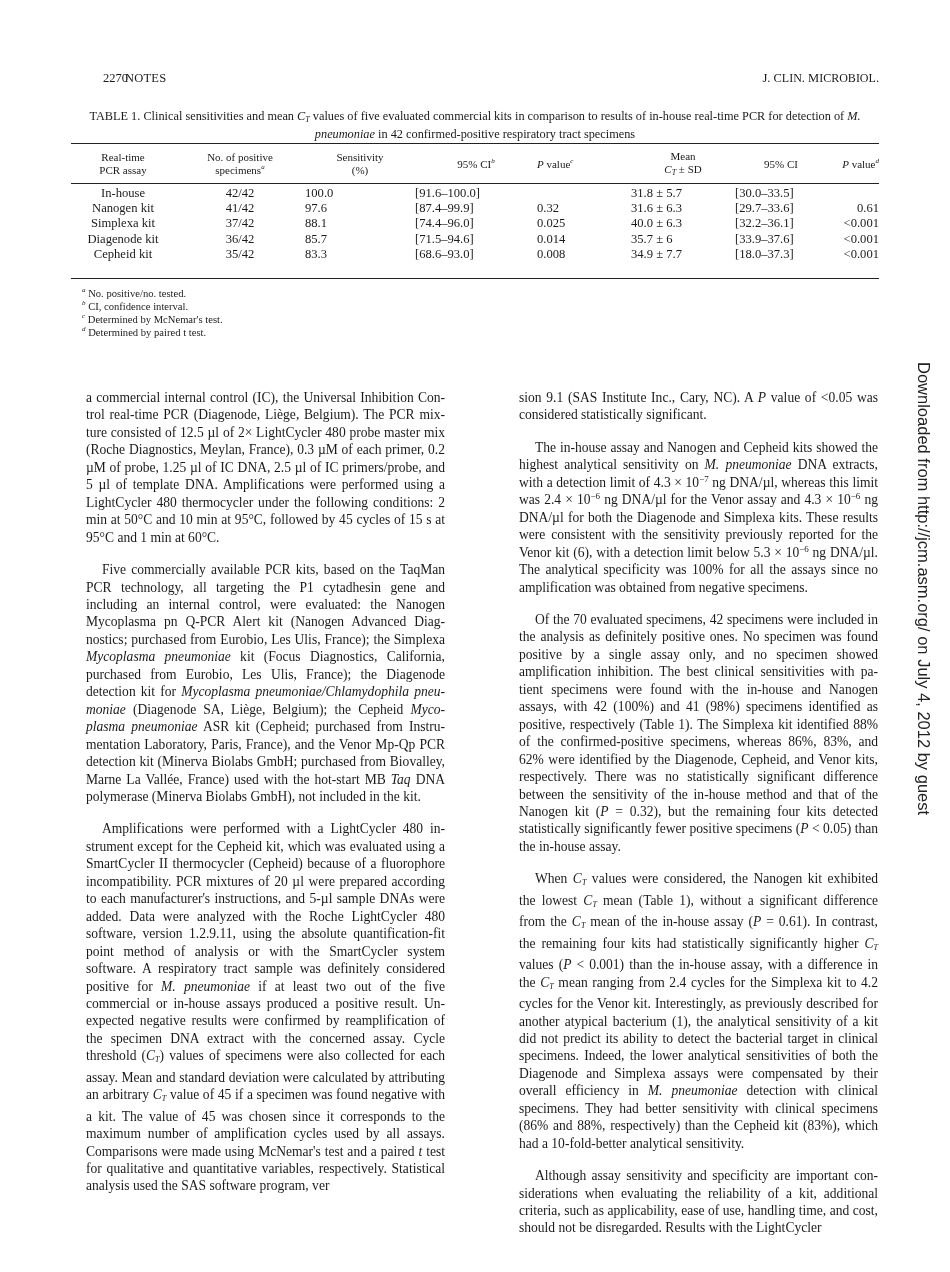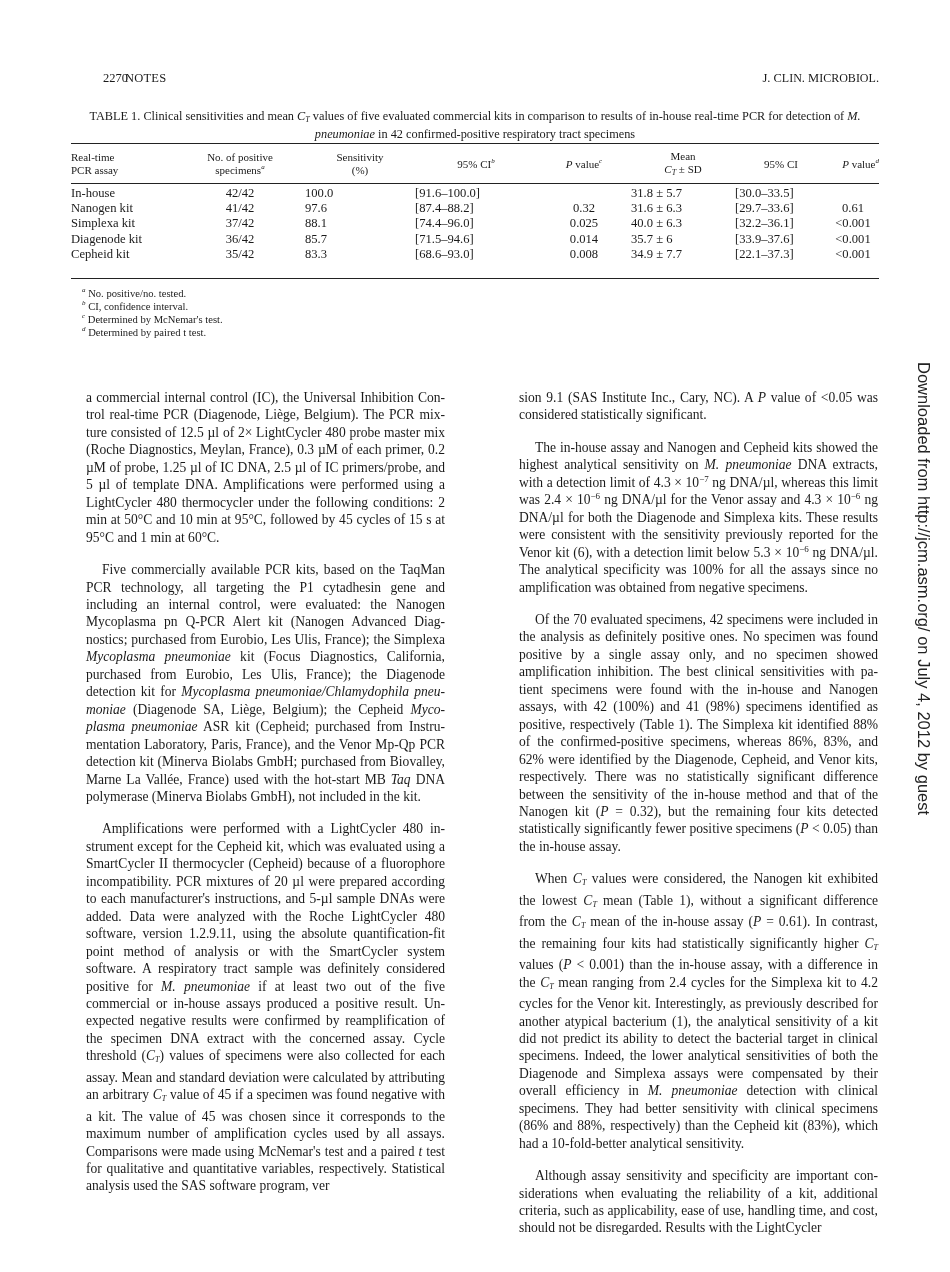--- a/index.html
+++ b/index.html
@@ -26,35 +26,35 @@
   .rule.bot { top: 278px; height: 1.2px; }
 
   table.data {
     position: absolute; left: 71px; width: 808px; border-collapse: collapse;
     font-size: 12.6px;
   }
   table.data.head { top: 147px; }
   table.data.body { top: 186px; }
   table.data th { font-weight: normal; font-size: 11px; line-height: 13px; vertical-align: middle; padding: 0; height: 34px; }
   table.data td { padding: 0; line-height: 15.2px; height: 15.2px; white-space: nowrap; }
-  .c0 { width: 104px; text-align: left; }
+  .c0 { width: 104px; text-align: center; }
   .c1 { width: 130px; text-align: center; }
   .c2 { width: 110px; text-align: center; }
   .c3 { width: 122px; }
-  .c4 { width: 94px; text-align: center; }
+  .c4 { width: 94px; text-align: left; }
   .c5 { width: 104px; }
   .c6 { width: 92px; }
   .c7 { width: 52px; text-align: right; }
   th.c0 { }
   th.c3, th.c5 { text-align: center; }
   td.c2 { text-align: left; padding-right: 30px; }
   td.c3 { padding-left: 12px; }
   td.c5 { padding-left: 42px; }
   td.c6 { padding-left: 14px; }
-  td.c7 { text-align: center; }
+  td.c7 { }
   th.c7 { text-align: right; }
   sup { font-size: 7px; line-height: 0; vertical-align: super; font-style: italic; }
   .it { font-style: italic; }
   .sub { font-size: 8px; font-style: italic; vertical-align: -2px; }
 
   .footnotes {
     position: absolute; top: 287px; left: 82px; font-size: 10.6px; line-height: 13px;
   }
   .footnotes div sup { font-size: 7px; }
 
@@ -119,21 +119,21 @@
     <td class="c3">[91.6–100.0]</td>
     <td class="c4"></td>
     <td class="c5">31.8 ± 5.7</td>
     <td class="c6">[30.0–33.5]</td>
     <td class="c7"></td>
   </tr>
   <tr>
     <td class="c0">Nanogen kit</td>
     <td class="c1">41/42</td>
     <td class="c2">97.6</td>
-    <td class="c3">[87.4–88.2]</td>
+    <td class="c3">[87.4–99.9]</td>
     <td class="c4">0.32</td>
     <td class="c5">31.6 ± 6.3</td>
     <td class="c6">[29.7–33.6]</td>
     <td class="c7">0.61</td>
   </tr>
   <tr>
     <td class="c0">Simplexa kit</td>
     <td class="c1">37/42</td>
     <td class="c2">88.1</td>
     <td class="c3">[74.4–96.0]</td>
@@ -152,21 +152,21 @@
     <td class="c6">[33.9–37.6]</td>
     <td class="c7">&lt;0.001</td>
   </tr>
   <tr>
     <td class="c0">Cepheid kit</td>
     <td class="c1">35/42</td>
     <td class="c2">83.3</td>
     <td class="c3">[68.6–93.0]</td>
     <td class="c4">0.008</td>
     <td class="c5">34.9 ± 7.7</td>
-    <td class="c6">[22.1–37.3]</td>
+    <td class="c6">[18.0–37.3]</td>
     <td class="c7">&lt;0.001</td>
   </tr>
 </tbody>
   </table>
 
 <div class="footnotes">
   <div><sup>a</sup><span> No. positive/no. tested.</span></div>
   <div><sup>b</sup><span> CI, confidence interval.</span></div>
   <div><sup>c</sup><span> Determined by McNemar's test.</span></div>
   <div><sup>d</sup><span> Determined by paired t test.</span></div>

